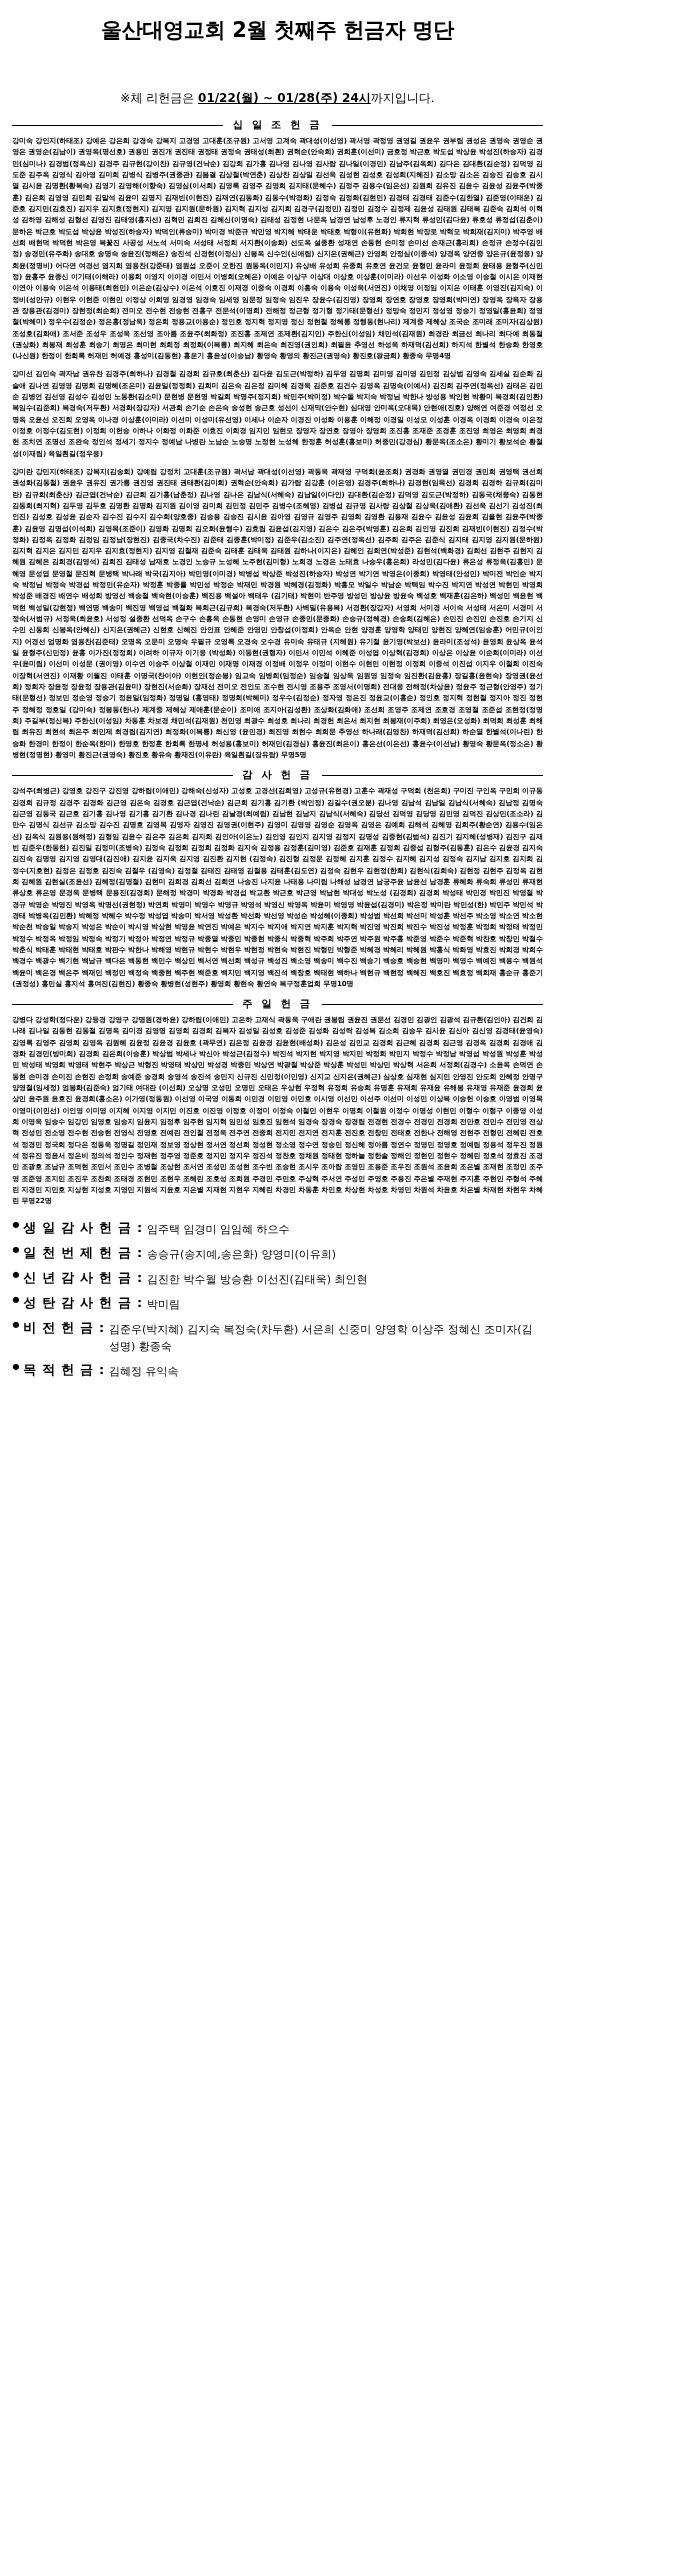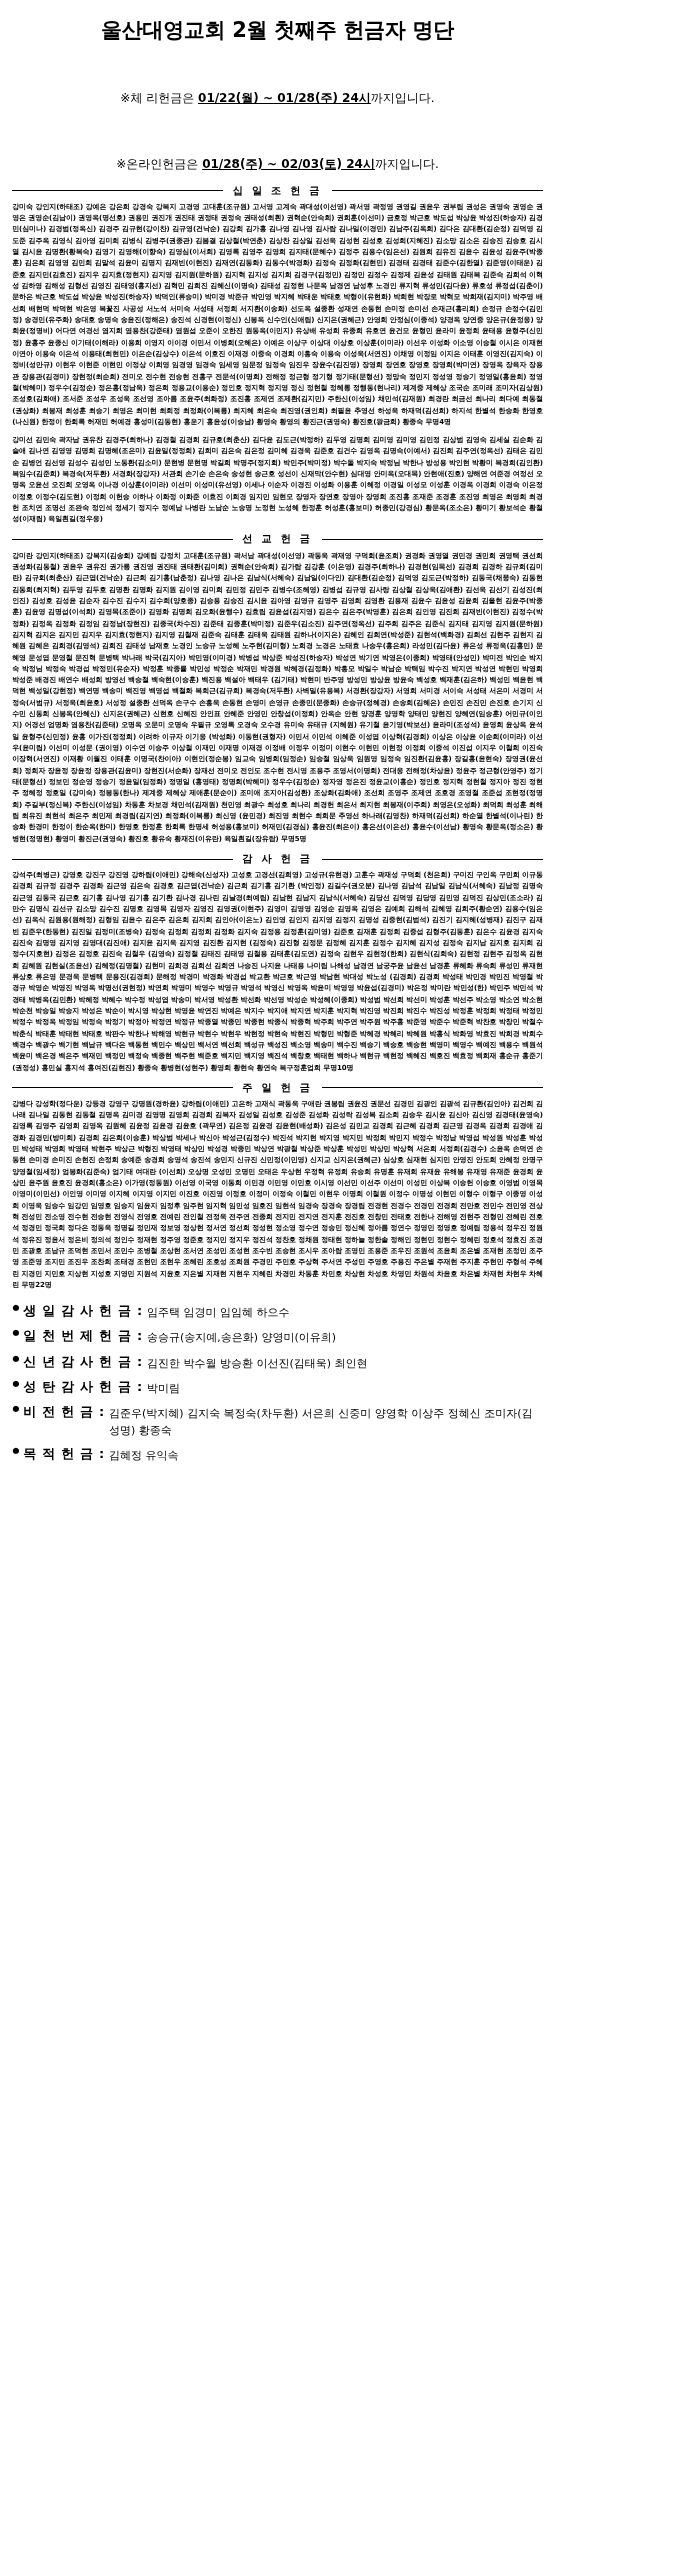--- a/index.html
+++ b/index.html
@@ -105,44 +105,36 @@
 
 <div class="page">
 
   <div class="doc-title">울산대영교회 2월 첫째주 헌금자 명단</div>
 
 
   <div class="notice-wrap">
     <div class="notice">
       <span>※체  리헌금은 </span><span class="u">01/22(월) ~ 01/28(주) 24시</span><span>까지입니다.</span>
     </div>
-    <div class="notice">
-      <span>※온라인헌금은 </span><span class="u">01/28(주) ~ 02/03(토) 24시</span><span>까지입니다.</span>
-    </div>
   </div>
 
   <div class="section">
     <div class="section-head">
       <span class="bar"></span>
       <span class="ttl">십 일 조 헌 금</span>
       <span class="bar"></span>
     </div>
     <div class="body-text">강미숙 강인지(하태조) 강예은 강은희 강경숙 강복지 고경영 고대훈(조규원) 고서영 고계숙 곽대성(이선영) 곽서영 곽정영 권영길 권윤우 권부림 권성은 권영숙 권영순 권영은 권영순(김남이) 권영옥(명선호) 권용민 권진개 권진태 권정태 권정숙 권태성(최흰) 권혁순(안숙희) 권희훈(이선미) 금호정 박근호 박도섭 박상윤 박성진(하승자) 김경민(심미나) 김경범(정옥신) 김경주 김규현(강이찬) 김규영(건낙순) 김강희 김가홍 김나영 김나영 김사람 김나일(이경민) 김남주(김옥희) 김다은 김대환(김순정) 김덕영 김도준 김주옥 김영식 김아영 김미희 김병식 김병주(권종관) 김봄결 김상철(박연춘) 김상찬 김상일 김선욱 김성현 김성호 김성희(지혜진) 김소망 김소은 김승진 김승호 김시열 김시윤 김명환(황복숙) 김영기 김영해(이향숙) 김영심(이서희) 김영록 김영주 김영희 김지태(문혜수) 김정주 김용수(임은선) 김원희 김유진 김윤수 김윤성 김윤주(박종훈) 김은희 김영영 김민희 김말석 김윤미 김명지 김재빈(이현진) 김재연(김동화) 김동수(박경화) 김정숙 김정화(김현민) 김경태 김경태 김준수(김한열) 김준영(이태운) 김준호 김지민(김효진) 김지우 김지효(정현지) 김지영 김지원(문하원) 김지혁 김지성 김지희 김경구(김정민) 김정민 김정수 김정제 김윤성 김태원 김태복 김준숙 김희석 이혁성 김하영 김해성 김형선 김영진 김태영(홍지선) 김혁민 김희진 김혜신(이명숙) 김태성 김정현 나문옥 남경연 남성후 노경인 류지혁 류성민(김다윤) 류호성 류정섭(김춘이) 문하은 박근호 박도섭 박상윤 박성진(하승자) 박덕인(류승미) 박미경 박준규 박민영 박지혜 박태운 박태호 박형이(유현화) 박희현 박장로 박혁모 박희재(김지미) 박주영 배선희 배현덕 박덕현 박은영 복꽃진 사공성 서노석 서미숙 서성태 서정희 서지환(이송화) 선도옥 설종환 성재연 손동현 손미정 손미선 손재근(홍리희) 손정규 손정수(김민정) 송경민(유주화) 송대호 송명숙 송윤진(정해은) 송진석 신경현(이정신) 신봉옥 신수인(신애림) 신지은(권혜근) 안영희 안정심(이종석) 양경옥 양연중 양은규(윤정웅) 양희윤(정명비) 어다연 여경선 염지희 염용찬(강준태) 염원섭 오준이 오한진 원동옥(이민지) 유상배 유성희 유종희 유호연 윤건모 윤형민 윤라미 윤정희 윤태용 윤형주(신민정) 윤홍주 윤종신 이기태(이해라) 이용희 이영지 이이경 이민서 이병희(오혜은) 이예은 이상구 이상대 이상호 이상훈(이미라) 이선우 이성화 이소영 이승철 이시은 이재현 이연아 이용숙 이은석 이용태(최현민) 이은순(김상수) 이은석 이호진 이재경 이중숙 이경희 이흥숙 이용숙 이성욱(서연진) 이채영 이정임 이지은 이태훈 이영진(김지숙) 이정비(성만규) 이현우 이현준 이현민 이정상 이희영 임경영 임경숙 임세영 임문정 임정숙 임진우 장윤수(김진영) 장영희 장연호 장영호 장영희(박미연) 장영옥 장육자 장용관 장용관(김경미) 장현정(최순희) 전미오 전수현 전승현 전홍구 전문석(이명희) 전해정 정근형 정기형 정기태(문형선) 정망숙 정민지 정성영 정승기 정영일(홍윤희) 정영철(박혜미) 정우수(김정순) 정은홍(정남욱) 정은희 정용교(이용순) 정인호 정지혁 정지영 정신 정현철 정혜롱 정행동(현나리) 제계중 제혜상 조국순 조미래 조미자(김상원) 조성호(김화애) 조서준 조성우 조성욱 조선영 조아름 조윤주(최화정) 조진홍 조제연 조제환(김지민) 주한신(이성임) 채민석(김재원) 최경란 최금선 최나리 최다예 최동철(권상화) 최봉재 최성훈 최승기 최영은 최미현 최희정 최정화(이복룡) 최지혜 최은숙 최진영(권인희) 최필윤 추영선 하성욱 하재덕(김선희) 하지석 한별석 한승화 한영호(나신원) 한정이 한회록 허재민 허예경 홍성미(김동현) 홍운기 홍윤성(이승남) 황영숙 황영의 황진근(권영숙) 황진호(왕금희) 황종숙 무명4명</div>
   </div>
 
   <div class="section">
     <div class="body-text">강미선 김민숙 곽자남 권유찬 김경주(최하나) 김경철 김경희 김규호(최춘산) 김다윤 김도근(박정하) 김두영 김명희 김미영 김미영 김민정 김상범 김영숙 김세실 김순화 김슬애 김나연 김영영 김명희 김명혜(조은미) 김윤일(정정희) 김희미 김은숙 김은정 김미혜 김경욱 김준호 김건수 김영옥 김명숙(이예서) 김진희 김주연(정옥선) 김태은 김민순 김병언 김선영 김성수 김성민 노동환(김소미) 문현병 문현명 박길희 박명주(정지회) 박민주(박미정) 박수돌 박지숙 박정님 박한나 방성용 박인현 박황미 복경희(김인환) 복임수(김준희) 복경숙(저두환) 서경화(장강자) 서관회 손기순 손은숙 송성현 송근호 성선이 신재막(안수현) 심대영 안미옥(오대목) 안현애(진호) 양해연 여준경 여정선 오명옥 오윤선 오진희 오영옥 이나경 이상훈(이미라) 이선미 이성미(유선영) 이세나 이순자 이경진 이성화 이용훈 이혜정 이경일 이성모 이성훈 이경옥 이경희 이경숙 이은정 이정호 이정수(김도현) 이정희 이헌승 이하나 이화정 이화준 이효진 이희경 임지민 임현모 장영자 장연호 장영아 장영희 조진홍 조재준 조경훈 조진영 최영은 최영희 최경헌 조치연 조명선 조완숙 정인석 정세기 정지수 정예남 나병란 노남순 노승명 노정현 노성혜 한정훈 허성훈(홍보미) 허종민(강경심) 황문옥(조소은) 황미기 황보석순 황철성(이재림) 육일횐길(정우웅)</div>
   </div>
 
   <div class="section">
-    <div class="section-head">
-      <span class="bar"></span>
-      <span class="ttl">선 교 헌 금</span>
-      <span class="bar"></span>
-    </div>
     <div class="body-text">강미란 강민지(하태조) 강복지(김송회) 강예림 강정치 고대훈(조규원) 곽서남 곽대성(이선영) 곽동욱 곽재영 구덕회(윤조희) 권경화 권영열 권민경 권민희 권영택 권선희 권성화(김동철) 권윤우 권유진 권가룡 권진영 권진태 권태환(김미희) 권혁순(안숙희) 김가람 김강훈 (이은영) 김경주(최하나) 김경현(임목선) 김경희 김경하 김규희(김미란) 김규회(최춘산) 김근엽(건낙순) 김근희 김기홍(남춘정) 김나영 김나은 김남식(서혜숙) 김남일(이다인) 김대환(김순정) 김덕영 김도근(박정하) 김동국(채풍숙) 김동현 김동희(최지혁) 김두영 김두호 김명환 김명화 김지원 김이영 김미희 김민정 김민주 김병수(조혜영) 김병섭 김규영 김사랑 김상철 김상욱(김애환) 김선욱 김선기 김성진(최인진) 김성호 김성윤 김순자 김수진 김수지 김수희(양호종) 김승용 김승진 김시윤 김아영 김영규 김영주 김영희 김영환 김용재 김윤수 김윤성 김윤희 김율현 김윤주(박종훈) 김윤영 김명섭(이석희) 김영목(조준이) 김영화 김명희 김오화(윤행수) 김효림 김윤섭(김지영) 김은수 김은주(박영훈) 김은희 김인영 김진희 김재빈(이현진) 김정수(박정화) 김정옥 김정화 김정임 김정남(장현진) 김종국(차수진) 김준태 김종훈(박미정) 김준우(김소진) 김주연(정옥선) 김주희 김주은 김준식 김지태 김지영 김지원(문하원) 김지혁 김지은 김지민 김지우 김지효(정현지) 김지영 김철재 김준숙 김태훈 김태욱 김태원 김하나(이지은) 김혜인 김희연(박성준) 김현석(백화경) 김희선 김현주 김현지 김혜원 김혜온 김희경(김영석) 김희진 김태성 남재호 노경인 노승규 노성혜 노주현(김미형) 노희경 노경은 노태효 나승우(홍은희) 라성민(김다윤) 류은성 류정욱(김홍민) 문혜영 문성엽 문영철 문진혁 문병택 박나래 박국(김지아) 박민영(이미경) 박병섭 박상준 박성진(하승자) 박성연 박기연 박영은(이종희) 박영태(안성민) 박미전 박인순 박지숙 박정님 박정숙 박경섭 박정민(유순자) 박정훈 박종률 박민성 박정순 박재민 박경원 박혜경(김정화) 박흥모 박일수 박남순 박택임 박수진 박지연 박성연 박현민 박영희 박성준 배경진 배연수 배성희 방영선 백승철 백숙현(이승훈) 백진용 백설아 백태우 (김기태) 박현미 반주영 방성민 방상윤 방윤숙 백성호 백재훈(김은하) 백성민 백윤현 백덕현 백성일(강현정) 백연명 백송미 백진영 백영섭 백철화 복희근(김규희) 복경숙(저두환) 사벽밀(유용복) 서경환(장강자) 서영희 서미경 서이숙 서성태 서은미 서경미 서정숙(서범규) 서정욱(최윤호) 서성정 설종환 선덕옥 손구수 손흥욱 손동현 손영미 손영규 손종민(문종화) 손승규(정혜경) 손송희(김혜은) 손민진 손진민 손진호 손기지 신수민 신동희 신봉옥(안혜신) 신지은(권혜근) 신현호 신혜진 안인표 안혜준 안영민 안창섭(이정희) 안옥순 안현 양경훈 양영학 양태민 양현진 양혜연(임승훈) 어민규(이인지) 어경선 엄명화 염용찬(김준태) 오명옥 오문미 오명숙 우필규 오영록 오경숙 오수경 유미숙 유태규 (지혜원) 유기철 윤기영(박보선) 윤라미(조성석) 윤영희 윤상옥 윤석일 윤형주(신민정) 윤홍 이가진(정정희) 이려하 이규자 이기웅 (박성화) 이동현(권형자) 이민서 이민석 이혜준 이성엽 이상혁(김경희) 이상은 이상윤 이순희(이미라) 이선우(윤미림) 이선미 이성문 (권이영) 이수연 이승주 이상철 이재민 이재명 이재경 이정배 이정우 이정미 이현수 이현민 이현정 이정희 이중석 이진섭 이지우 이철희 이진숙 이장혁(서연진) 이재황 이월진 이태훈 이명국(찬이아) 이현인(정순봉) 임교숙 임병희(임정순) 임승철 임상욱 임원영 임정숙 임진환(김윤홍) 장길홍(윤현숙) 장영권(윤선희) 정희자 장윤정 장윤정 장용관(김윤미) 장현진(서순화) 장재선 전미오 전인도 조수현 전시영 조용주 조영서(이명희) 전대웅 전해정(차상윤) 정윤주 정근형(안영주) 정기태(문형선) 정보민 정순영 정승기 정윤일(임정화) 정명일 (홍영태) 정명희(박혜미) 정우수(김정순) 정자영 정은진 정윤교(이홍순) 정인호 정지혁 정현철 정지아 정진 정현주 정혜정 정호일 (강미숙) 정봉동(한나) 제계중 제혜상 제애훈(문순이) 조미애 조지아(김성환) 조상화(김화애) 조선희 조영주 조제연 조호경 조영철 조준섭 조현정(정명희) 주길부(정신복) 주한신(이성임) 차동훈 차보경 채민석(김재원) 천민영 최광수 최성호 최나리 최경헌 최은서 최지현 최봉재(이주희) 최영은(오성화) 최덕희 최성훈 최해림 최유진 최현석 최은주 최민제 최경림(김지연) 최정화(이복룡) 최신영 (윤민경) 최진영 최현수 최희문 추영선 하나래(김영찬) 하재덕(김선희) 하순열 한별석(이나린) 한승화 한경미 한정이 한순옥(한미) 한영호 한정훈 한회록 한명세 허성용(홍보미) 허재민(김경심) 홍윤진(최은이) 홍은선(이은선) 홍윤수(이선남) 황영숙 황문옥(정소은) 황병현(정명현) 황영미 황진근(권영숙) 황진호 황유숙 황재진(이유란) 육일횐길(장유람) 무명5명</div>
   </div>
 
   <div class="section">
     <div class="section-head">
       <span class="bar"></span>
       <span class="ttl">감 사 헌 금</span>
       <span class="bar"></span>
     </div>
     <div class="body-text">강석주(최병근) 강영호 강진구 강진영 강하림(이애민) 강해숙(신성자) 고성호 고경선(김희영) 고성규(유현경) 고훈수 곽재성 구덕회 (천은희) 구미진 구인옥 구민희 이규동 김경희 김규정 김경주 김경화 김근영 김은숙 김경호 김근엽(건낙순) 김근희 김기홍 김기환 (박인정) 김길수(권오분) 김나영 김남석 김남일 김남식(서혜숙) 김남정 김명숙 김근영 김동국 김근호 김기홍 김나영 김기홍 김기환 김나경 김나린 김날경(최예림) 김남현 김남지 김남식(서혜숙) 김당선 김덕영 김당영 김민영 김덕진 김상민(조소라) 김만수 김명식 김선규 김소망 김수진 김명호 김영목 김영자 김영진 김영권(이현주) 김영미 김영영 김영순 김영옥 김영은 김예희 김해석 김혜영 김희주(황순연) 김용수(임은선) 김옥식 김원용(원해정) 김형임 김윤수 김은주 김은희 김지희 김인아(이은노) 김인영 김인지 김지영 김정지 김명성 김중현(김범석) 김진기 김지혜(성병재) 김진구 김재빈 김준우(한동현) 김진일 김정미(조병숙) 김정숙 김정희 김정희 김정화 김지숙 김정용 김정훈(김미영) 김준호 김재훈 김정희 김중섭 김형주(김동훈) 김은수 김윤경 김지숙 김진숙 김명영 김지영 김영대(김진애) 김지윤 김지욱 김지영 김진환 김지현 (김정숙) 김진형 김정문 김정혜 김지훈 김정수 김지혜 김지성 김정숙 김지남 김지호 김지희 김정수(지호현) 김정은 김정호 김진숙 김철우 (김영숙) 김정철 김태진 김태영 김철용 김태훈(김도연) 김정숙 김현우 김현정(한희) 김현식(김희숙) 김현정 김현주 김정옥 김현희 김혜원 김현실(조윤선) 김혜정(김명철) 김현미 김희경 김희선 김희연 나승진 나지윤 나태용 나미림 나해성 남경연 남궁주윤 남윤선 남경훈 류혜화 류숙희 류성민 류재현 류상호 류은영 문경욱 문병택 문용진(김경희) 문해정 박경미 박경화 박경섭 박교환 박근호 박근영 박남현 박대성 박노성 (김경희) 김경희 박성태 박민경 박민진 박영철 박경규 박영순 박영진 박영옥 박명선(권현정) 박연희 박영미 박영수 박영규 박영석 박영신 박영옥 박윤미 박영영 박윤섭(김경미) 박은정 박미란 박민성(한) 박민주 박민석 박경태 박병옥(김민환) 박혜정 박혜수 박수정 박성엽 박송미 박서영 박성환 박선화 박선영 박성순 박성혜(이종희) 박성범 박선희 박선미 박성훈 박선주 박소영 박소연 박소현 박순천 박승일 박승지 박성은 박순이 박시영 박상현 박영윤 박연진 박예은 박지수 박지애 박지연 박지훈 박지혁 박진영 박진희 박진수 박진성 박정훈 박정희 박정태 박정민 박정수 박정옥 박정임 박정숙 박정기 박정아 박정연 박정규 박종열 박종민 박종현 박종식 박종혁 박주희 박주연 박주원 박주홍 박준영 박준수 박준혁 박찬호 박창민 박철수 박춘식 박태훈 박태현 박태호 박판수 박한나 박해영 박현규 박현수 박현우 박현정 박현숙 박현진 박형민 박형준 박혜경 박혜리 박혜원 박홍식 박화영 박효진 박희경 박희수 백경수 백광수 백기현 백남규 백다은 백동현 백민수 백상민 백서연 백선희 백성규 백성진 백소영 백송미 백수진 백승기 백승호 백승현 백영미 백영수 백예진 백용수 백원석 백윤미 백은경 백은주 백재민 백정민 백정숙 백종현 백주현 백준호 백지민 백지영 백진석 백창호 백태현 백하나 백현규 백현정 백혜진 백호진 백효정 백희재 홍순규 홍준기(권정성) 홍민실 홍지석 홍여진(김현진) 황종숙 황병현(성현주) 황영희 황현숙 황연숙 복구정훈업희 무명10명</div>

